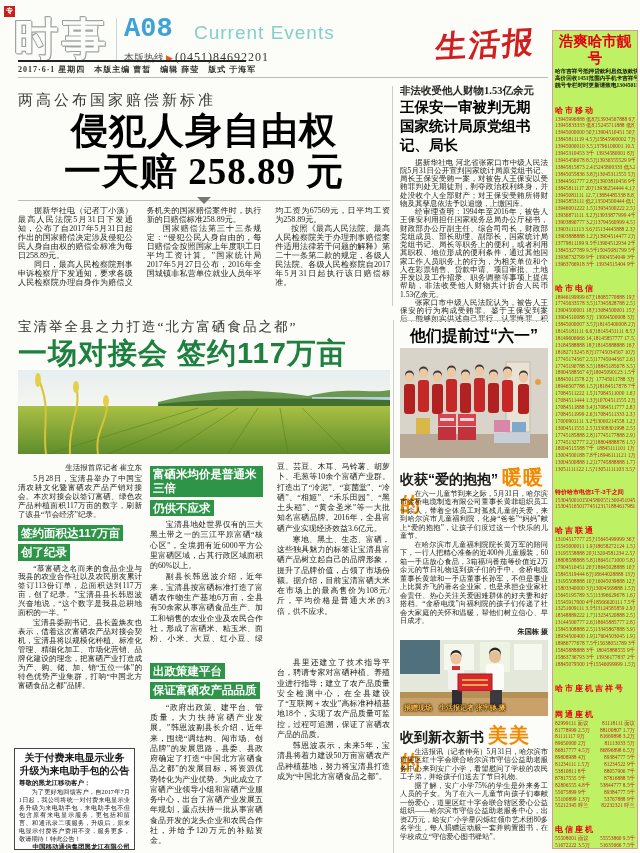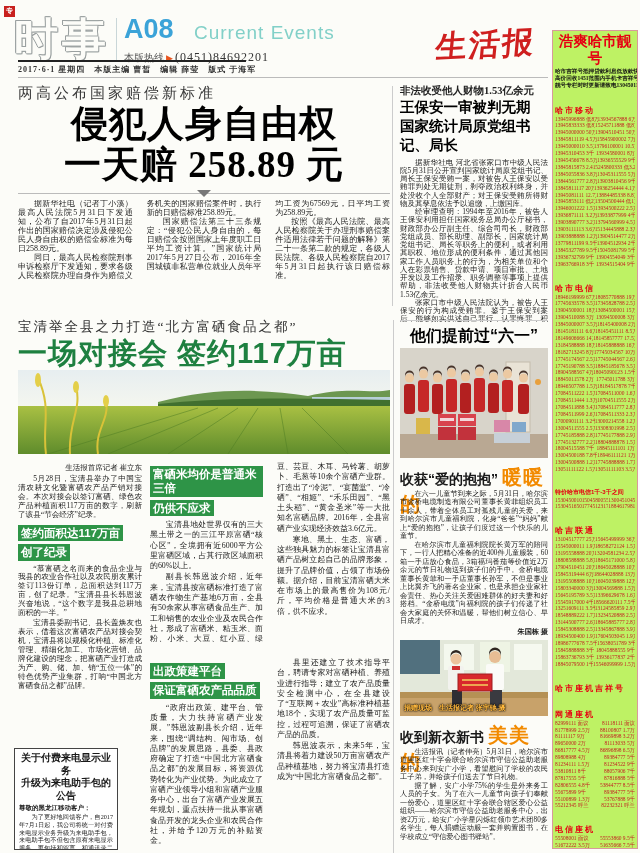--- a/index.html
+++ b/index.html
@@ -7,33 +7,33 @@
         font-family:"Liberation Serif","DejaVu Serif",serif;color:#1a1a1a;}
   .abs{position:absolute;}
 
   
   .corner-tag{left:4px;top:6px;width:11px;height:11px;background:#c8201e;color:#fff;
               font-size:7px;line-height:11px;text-align:center;font-weight:bold;}
   .logo{left:14px;top:10px;font-size:44px;font-weight:900;letter-spacing:4px;color:#fcfcf8;
         font-family:"Liberation Sans",sans-serif;
         text-shadow:1px 0 #9aa0a0,-1px 0 #9aa0a0,0 1px #9aa0a0,0 -1px #9aa0a0,1px 1px #9aa0a0,-1px -1px #9aa0a0;}
   .hdr-vline{left:116px;top:18px;height:42px;border-left:1px solid #c9d6d8;}
-  .a08{left:124px;top:14px;font-size:27px;font-weight:900;color:#3ba3d8;font-family:Liberation Sans, sans-serif;}
+  .a08{left:124px;top:14px;font-size:27px;font-weight:900;color:#3ba3d8;font-family:Liberation Mono, monospace;}
   .section-en{left:194px;top:22px;font-size:19px;color:#82d0c8;font-family:"Liberation Sans",sans-serif;letter-spacing:1px;}
   .hotline{left:124px;top:50px;font-size:10px;color:#555;}
   .hotline .arrow{color:#e8541e;font-size:9px;margin:0 2px;}
   .hotline .num{font-size:12px;color:#333;letter-spacing:1px;}
   .masthead{left:436px;top:24px;font-size:31px;font-weight:900;color:#cf1f1f;
             transform:skewX(-8deg) rotate(-3deg);letter-spacing:2px;}
   .dateline-topline{left:18px;top:60px;width:228px;border-top:2px solid #222;}
   .dateline{left:18px;top:64px;font-size:8px;font-weight:bold;color:#333;letter-spacing:1px;}
   .hdr-rule{left:18px;top:77px;width:530px;border-top:1px solid #bbb;}
 
   
-  .kicker{font-size:15px;color:#3a3a3a;letter-spacing:3px;}
+  .kicker{font-size:15px;color:#3a3a3a;letter-spacing:3px;margin-top:7px;}
   .art1{left:18px;top:84px;width:372px;height:226px;}
   .art1 .hl{font-size:37px;line-height:1.12;font-weight:900;color:#000;text-align:center;letter-spacing:1px;}
   .art1-sep{position:relative;border-top:1px solid #bbb;margin:7px 0 6px 0;}
   .art1-sep .tri{position:absolute;left:48%;top:-4px;width:0;height:0;
                  border-left:7px solid transparent;border-right:7px solid transparent;border-top:7px solid #777;}
   .art1-body{height:96px;overflow:hidden;column-count:3;column-gap:14px;
              font-size:8px;line-height:1.12;text-align:justify;color:#222;}
   .art1-body p,.art2-body p{margin:0;text-indent:2em;}
   .vline1{left:392px;top:86px;height:220px;border-left:1px solid #ccc;}
   .art2{left:400px;top:84px;width:148px;height:226px;}
@@ -51,21 +51,21 @@
   .bp{font-size:7.6px;line-height:1.18;text-align:justify;text-indent:2em;margin:0 0 1px 0;color:#1a1a1a;}
   .chip{display:inline-block;background:#2e9447;color:#fff;font-weight:900;
         font-family:"Liberation Sans",sans-serif;font-size:11.5px;line-height:1.25;
         padding:1px 3px;margin:1px 0;break-inside:avoid;}
   .chip-wrap{margin:3px 0;}
   .band{overflow:hidden;column-count:2;column-gap:14px;column-fill:auto;}
   .band1{left:150px;top:462px;width:240px;height:190px;}
   .band2{left:150px;top:658px;width:240px;height:192px;}
   .band .bp{font-size:7.9px;line-height:1.3;}
 
-  .notice{left:14px;top:748px;width:104px;height:102px;border:1.5px solid #444;
+  .notice{left:14px;top:748px;width:121px;height:102px;border:1.5px solid #444;
           padding:3px 4px;box-sizing:border-box;overflow:hidden;background:#fff;}
   .notice-title{font-size:10px;font-weight:900;text-align:center;line-height:1.25;
                 font-family:"Liberation Sans",sans-serif;}
   .notice-sal{font-size:6.5px;font-weight:bold;margin-top:2px;}
   .notice-body{font-size:6.2px;line-height:1.25;text-align:justify;text-indent:2em;margin:0;}
   .notice-sign{font-size:6.5px;font-weight:bold;text-align:right;line-height:1.4;}
 
   
   .vline2{left:393px;top:320px;height:533px;border-left:1px solid #ccc;}
   .cd-topline{left:400px;top:320px;width:148px;border-top:1px solid #ccc;}

